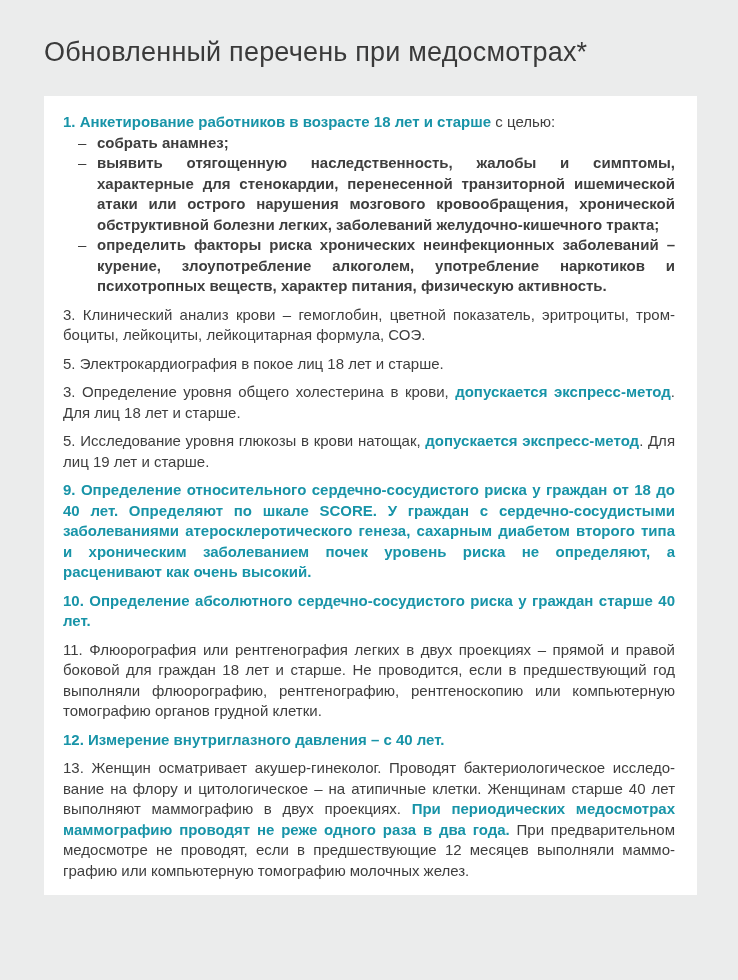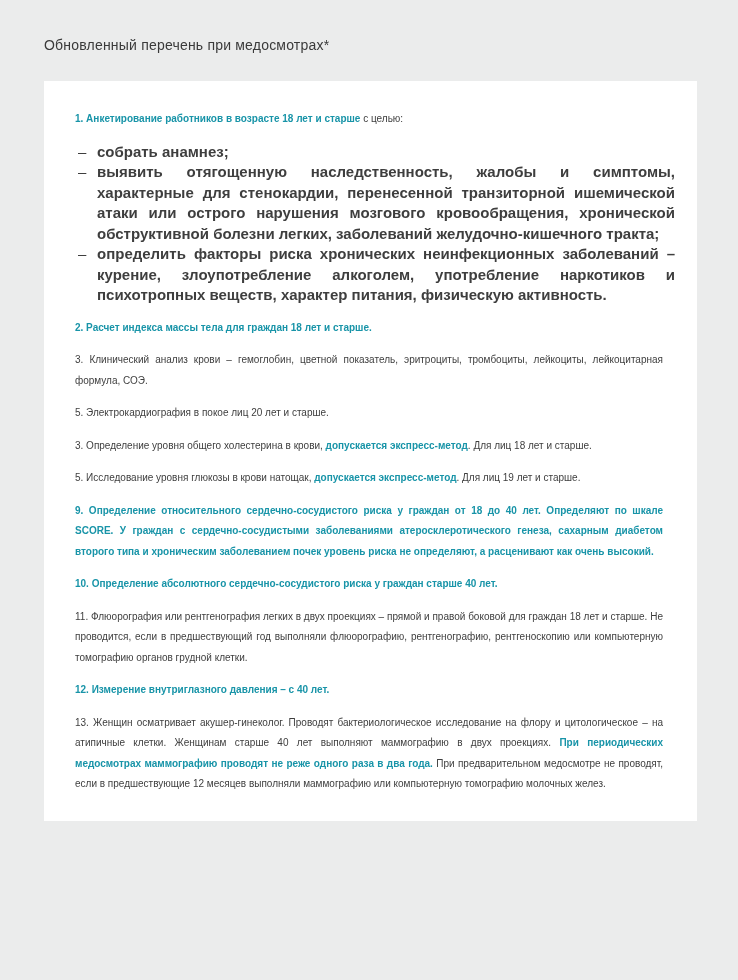--- a/index.html
+++ b/index.html
@@ -9,39 +9,39 @@
   body {
     width: 738px;
     height: 980px;
     background: #ebecec;
     font-family: "Liberation Sans", "DejaVu Sans", sans-serif;
     overflow: hidden;
   }
   .page-title {
     margin: 0;
     padding: 37px 32px 0 44px;
-    font-size: 14px;
+    font-size: 27px;
     font-weight: 400;
     letter-spacing: 0.2px;
     color: #3a3a3a;
   }
   .card {
     margin: 28px 41px 0 44px;
     background: #ffffff;
     padding: 16px 22px 14px 19px;
   }
   .item {
     margin: 0 0 8px 0;
   }
   .item:last-child {
     margin-bottom: 0;
   }
   .para {
-    margin: 12px;
-    font-size: 10px;
+    margin: 0;
+    font-size: 15px;
     line-height: 20.5px;
     color: #3e3e3e;
     text-align: justify;
   }
   .para .accent, .btext .accent {
     color: #1894a8;
     font-weight: 700;
   }
   .bullet {
     display: flex;
@@ -77,27 +77,24 @@
         <div class="bullet">
           <span class="dash">–</span>
           <span class="btext">выявить отягощенную наследственность, жалобы и симптомы, характерные для стенокардии, перенесенной транзиторной ишемической атаки или остро­го нарушения мозгового кровообращения, хронической обструктивной бо­лезни легких, заболеваний желудочно-кишечного тракта;</span>
         </div>
         <div class="bullet">
           <span class="dash">–</span>
           <span class="btext">определить факторы риска хронических неинфекционных заболеваний – ку­рение, злоупотребление алкоголем, употребление наркотиков и психотроп­ных веществ, характер питания, физическую активность.</span>
         </div>
       </div>
       <div class="item">
-        <p class="para"><span class="accent">2. Расчет индекса массы тела для граждан 18 лет и старше.</span></p>
-      </div>
-      <div class="item">
         <p class="para"><span class="plain">3. Клинический анализ крови – гемоглобин, цветной показатель, эритроциты, тром­боциты, лейкоциты, лейкоцитарная формула, СОЭ.</span></p>
       </div>
       <div class="item">
-        <p class="para"><span class="plain">5. Электрокардиография в покое лиц 20 лет и старше.</span></p>
+        <p class="para"><span class="plain">5. Электрокардиография в покое лиц 18 лет и старше.</span></p>
       </div>
       <div class="item">
         <p class="para"><span class="plain">3. Определение уровня общего холестерина в крови, </span><span class="accent">допускается экспресс-метод</span><span class="plain">. Для лиц 18 лет и старше.</span></p>
       </div>
       <div class="item">
         <p class="para"><span class="plain">5. Исследование уровня глюкозы в крови натощак, </span><span class="accent">допускается экспресс-метод</span><span class="plain">. Для лиц 19 лет и старше.</span></p>
       </div>
       <div class="item">
         <p class="para"><span class="accent">9. Определение относительного сердечно-сосудистого риска у граждан от 18 до 40 лет. Определяют по шкале SCORE. У граждан с сердечно-сосуди­стыми заболеваниями атеросклеротического генеза, сахарным диабетом второго типа и хроническим заболеванием почек уровень риска не опреде­ляют, а расценивают как очень высокий.</span></p>
       </div>

